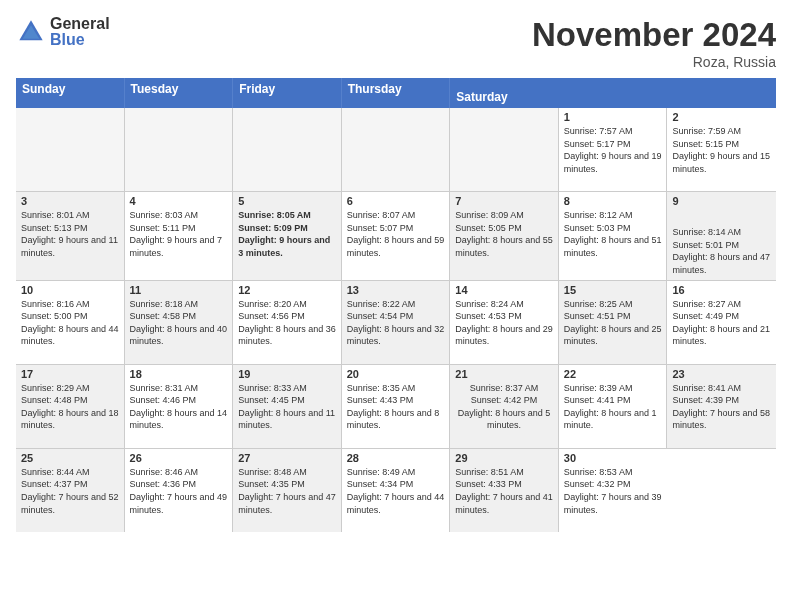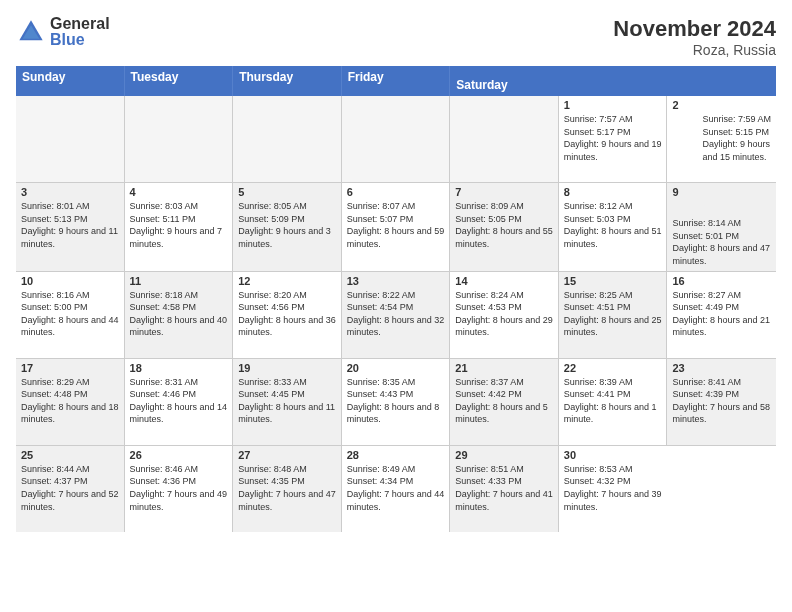--- a/index.html
+++ b/index.html
@@ -44,21 +44,21 @@
       color: #4472c4;
     }
     .logo-icon {
       width: 30px;
       height: 30px;
     }
     .title-block {
       text-align: right;
     }
     .month-title {
-      font-size: 22px;
+      font-size: 33px;
       font-weight: bold;
       color: #333;
     }
     .location {
       font-size: 14px;
       color: #555;
     }
     .calendar {
       flex: 1;
       display: flex;
@@ -130,60 +130,60 @@
     <div class="title-block">
       <div class="month-title">November 2024</div>
       <div class="location">Roza, Russia</div>
     </div>
   </div>
 
   <div class="calendar">
     <div class="cal-header">
     <div class="cal-header-cell">Sunday</div>
         <div class="cal-header-cell">Tuesday</div>
+        <div class="cal-header-cell">Friday</div>
         <div class="cal-header-cell">Thursday</div>
-        <div class="cal-header-cell">Friday</div>
         <div class="cal-header-cell">Saturday</div>
       </div>
     <div class="cal-body">
     <div class="cal-row">
           <div class="cal-cell empty"></div>
           <div class="cal-cell empty"></div>
           <div class="cal-cell empty"></div>
           <div class="cal-cell empty"></div>
           <div class="cal-cell empty"></div>
           <div class="cal-cell">
             <div class="day-num">1</div>
             <div class="cell-text" style="white-space: pre-line;">Sunrise: 7:57 AM
 Sunset: 5:17 PM
 Daylight: 9 hours and 19 minutes.</div>
           </div>
           <div class="cal-cell">
             <div class="day-num">2</div>
-            <div class="cell-text" style="white-space: pre-line; margin-left: 30px;">Sunrise: 7:59 AM
+            <div class="cell-text" style="white-space: pre-line;">Sunrise: 7:59 AM
 Sunset: 5:15 PM
 Daylight: 9 hours and 15 minutes.</div>
           </div>
         </div>
         <div class="cal-row">
           <div class="cal-cell shaded">
             <div class="day-num">3</div>
             <div class="cell-text" style="white-space: pre-line;">Sunrise: 8:01 AM
 Sunset: 5:13 PM
 Daylight: 9 hours and 11 minutes.</div>
           </div>
           <div class="cal-cell">
             <div class="day-num">4</div>
             <div class="cell-text" style="white-space: pre-line;">Sunrise: 8:03 AM
 Sunset: 5:11 PM
 Daylight: 9 hours and 7 minutes.</div>
           </div>
           <div class="cal-cell shaded">
             <div class="day-num">5</div>
-            <div class="cell-text" style="white-space: pre-line;">Sunrise: 8:05 AM
+            <div class="cell-text" style="white-space: pre-line; font-weight: bold;">Sunrise: 8:05 AM
 Sunset: 5:09 PM
 Daylight: 9 hours and 3 minutes.</div>
           </div>
           <div class="cal-cell">
             <div class="day-num">6</div>
             <div class="cell-text" style="white-space: pre-line;">Sunrise: 8:07 AM
 Sunset: 5:07 PM
 Daylight: 8 hours and 59 minutes.</div>
           </div>
           <div class="cal-cell shaded">
@@ -269,21 +269,21 @@
 Daylight: 8 hours and 11 minutes.</div>
           </div>
           <div class="cal-cell">
             <div class="day-num">20</div>
             <div class="cell-text" style="white-space: pre-line;">Sunrise: 8:35 AM
 Sunset: 4:43 PM
 Daylight: 8 hours and 8 minutes.</div>
           </div>
           <div class="cal-cell shaded">
             <div class="day-num">21</div>
-            <div class="cell-text" style="white-space: pre-line;">Sunrise: 8:37 AM
+            <div class="cell-text" style="white-space: pre-line; text-align: center;">Sunrise: 8:37 AM
 Sunset: 4:42 PM
 Daylight: 8 hours and 5 minutes.</div>
           </div>
           <div class="cal-cell">
             <div class="day-num">22</div>
             <div class="cell-text" style="white-space: pre-line;">Sunrise: 8:39 AM
 Sunset: 4:41 PM
 Daylight: 8 hours and 1 minute.</div>
           </div>
           <div class="cal-cell shaded">

